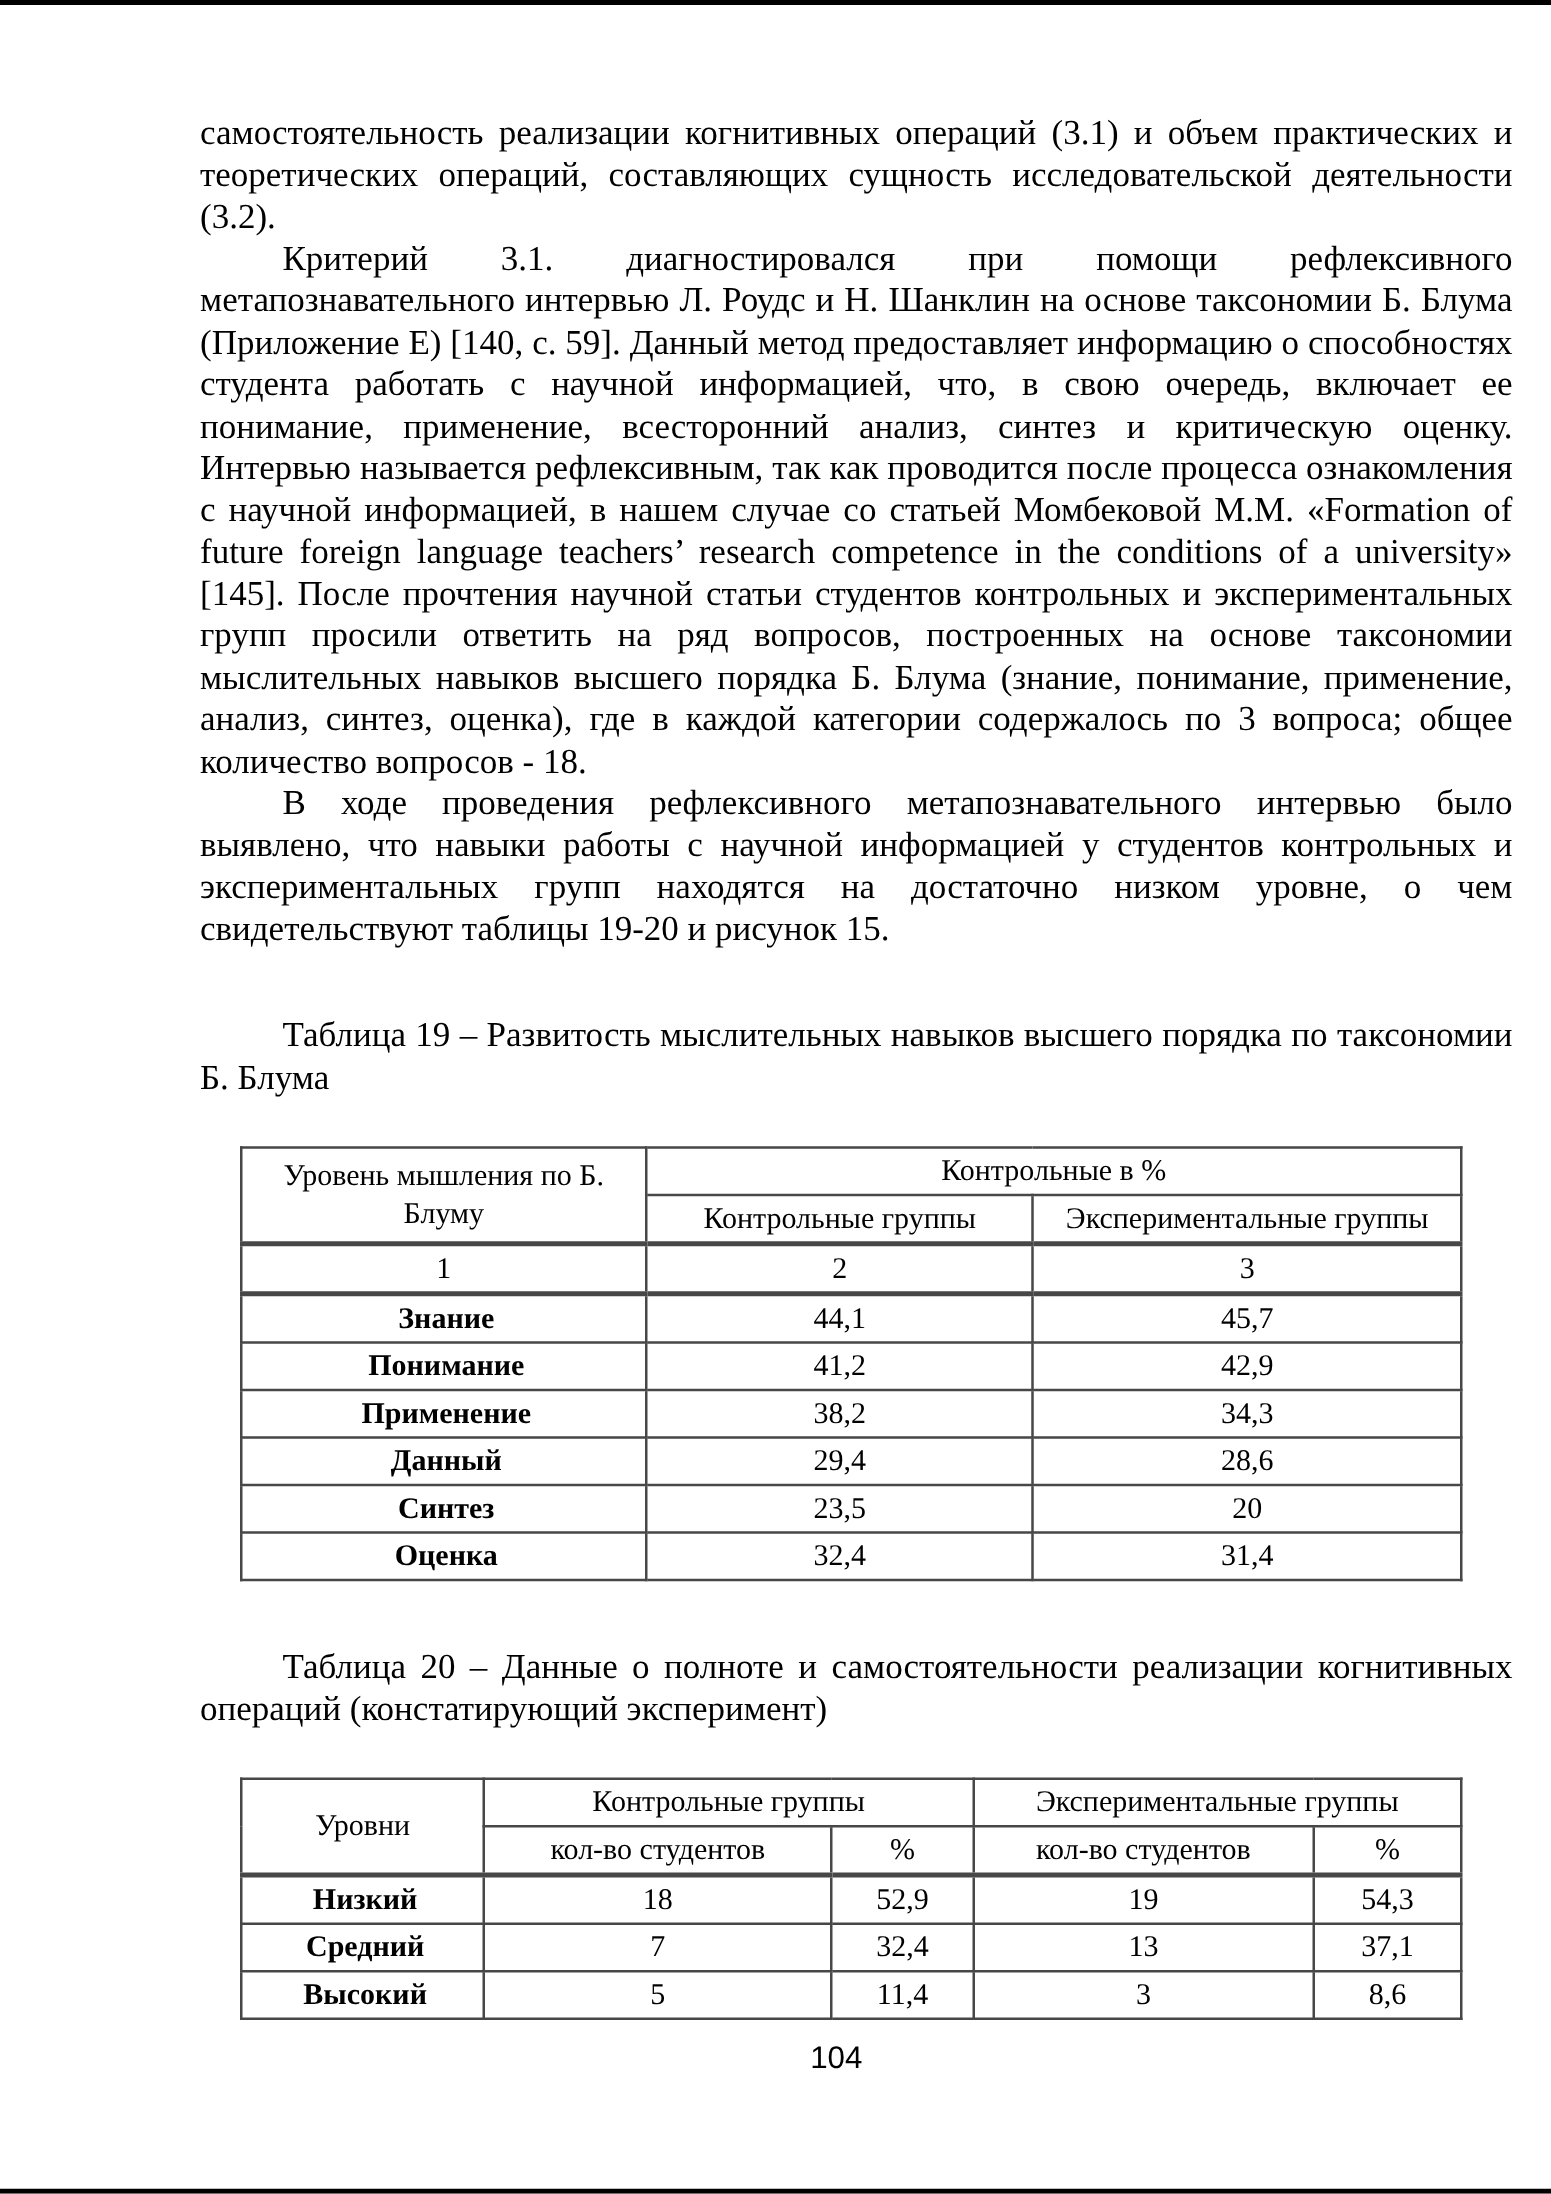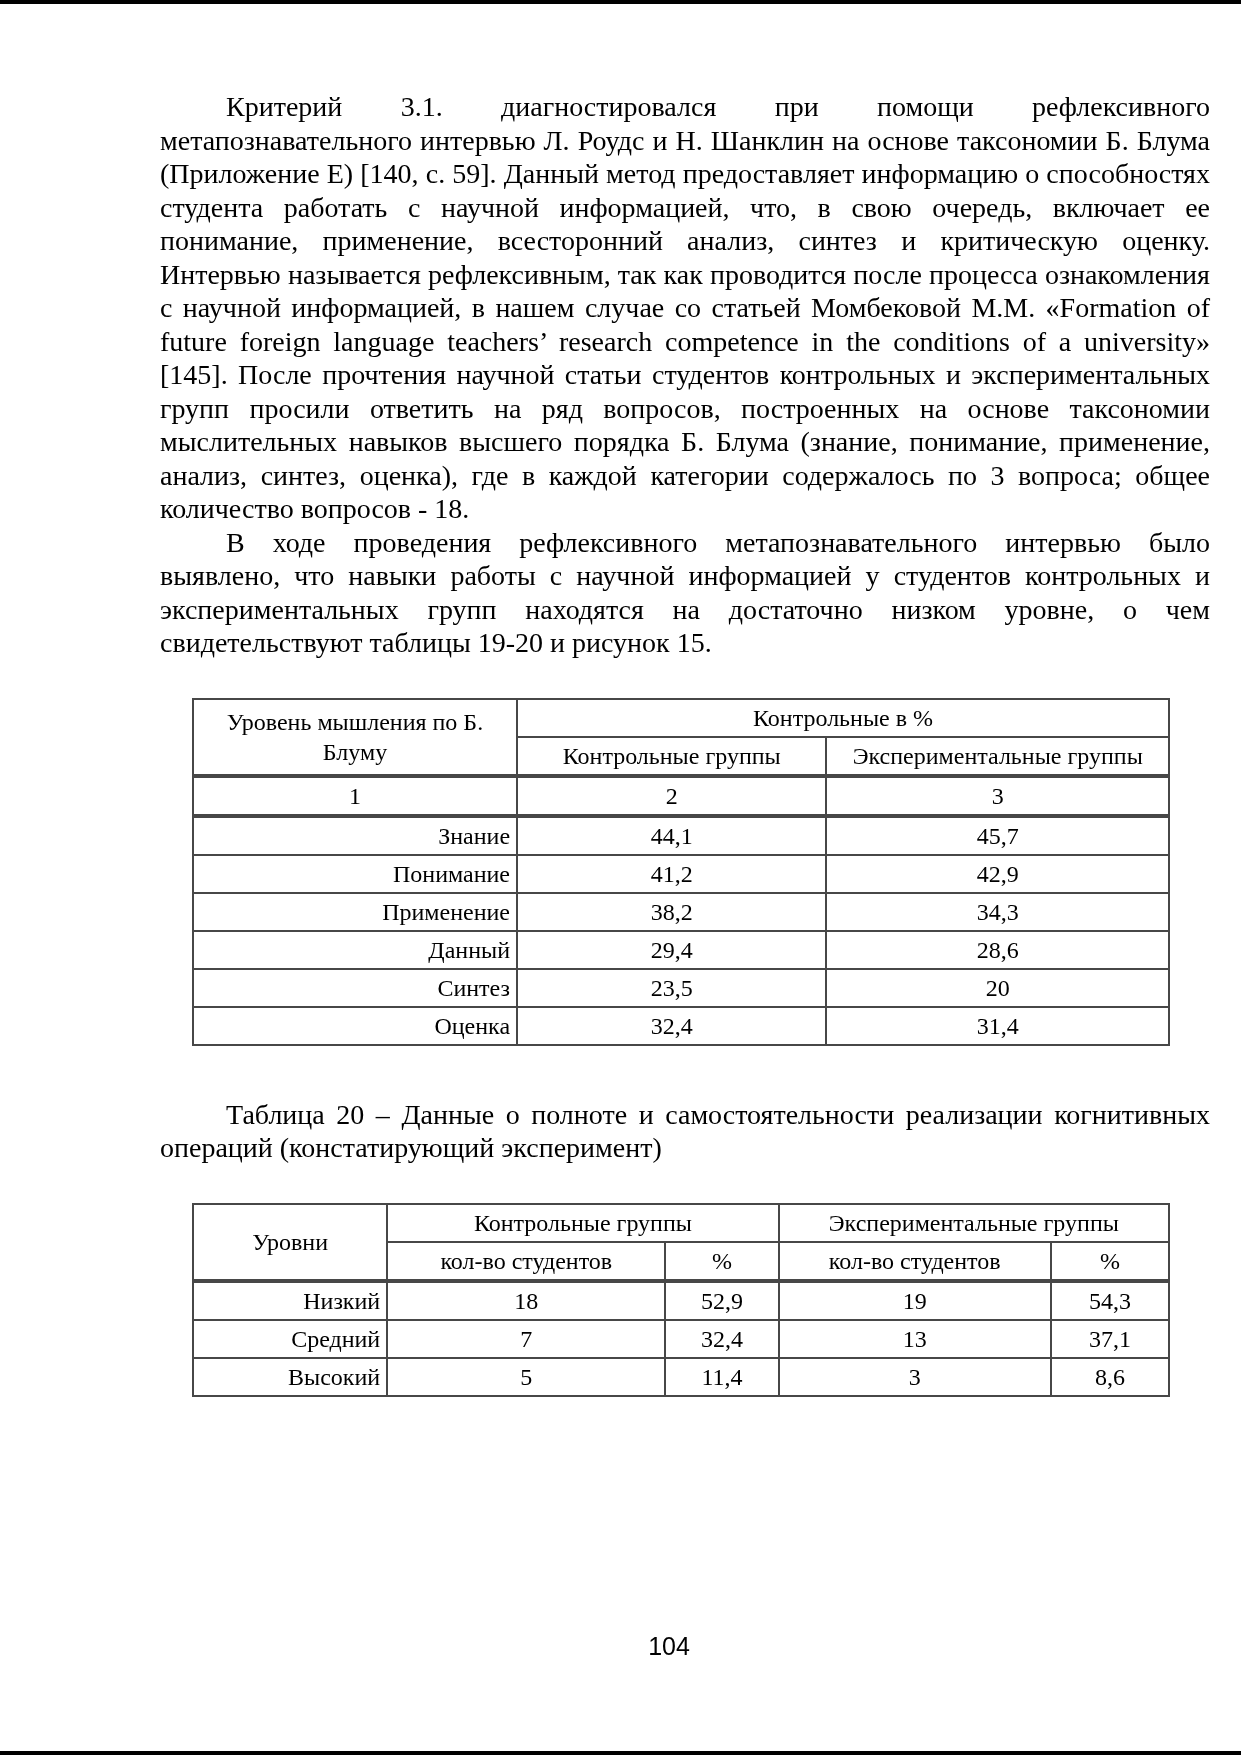--- a/index.html
+++ b/index.html
@@ -55,42 +55,44 @@
   }
   table.tbl td {
     border: 2px solid #474747;
     padding: 3px 6px;
     text-align: center;
     vertical-align: middle;
     overflow: hidden;
     white-space: nowrap;
   }
   table.tbl td.wrap { white-space: normal; }
-  table.tbl td.left { text-align: right; padding-left: 10px; }
+  table.tbl td.left { text-align: center; padding-left: 10px; font-weight: bold; }
   table.tbl td.thick-b { border-bottom-width: 4px; }
 
   .page-number {
     position: absolute;
     top: 1628px;
     left: 144px;
     width: 1050px;
     text-align: center;
     font-family: "Liberation Sans", "DejaVu Sans", sans-serif;
     font-size: 25px;
   }
 </style>
 </head>
 <body>
 
 <div class="page">
   <div class="content">
 
+    <p class="body-par no-indent">самостоятельность реализации когнитивных операций (3.1) и объем практических и теоретических операций, составляющих сущность исследовательской деятельности (3.2).</p>
     <p class="body-par">Критерий 3.1. диагностировался при помощи рефлексивного метапознавательного интервью Л. Роудс и Н. Шанклин на основе таксономии Б. Блума (Приложение Е) [140, с. 59]. Данный метод предоставляет информацию о способностях студента работать с научной информацией, что, в свою очередь, включает ее понимание, применение, всесторонний анализ, синтез и критическую оценку. Интервью называется рефлексивным, так как проводится после процесса ознакомления с научной информацией, в нашем случае со статьей Момбековой М.М. «Formation of future foreign language teachers’ research competence in the conditions of a university» [145]. После прочтения научной статьи студентов контрольных и экспериментальных групп просили ответить на ряд вопросов, построенных на основе таксономии мыслительных навыков высшего порядка Б. Блума (знание, понимание, применение, анализ, синтез, оценка), где в каждой категории содержалось по 3 вопроса; общее количество вопросов - 18.</p>
     <p class="body-par">В ходе проведения рефлексивного метапознавательного интервью было выявлено, что навыки работы с научной информацией у студентов контрольных и экспериментальных групп находятся на достаточно низком уровне, о чем свидетельствуют таблицы 19-20 и рисунок 15.</p>
 
+    <p class="caption">Таблица 19 – Развитость мыслительных навыков высшего порядка по таксономии Б. Блума</p>
 
     <table class="tbl">
       <colgroup>
         <col style="width:33.2%">
         <col style="width:31.7%">
         <col style="width:35.1%">
       </colgroup>
       <tbody>
         <tr>
           <td rowspan="2" class="wrap thick-b">Уровень мышления по Б. Блуму</td>

